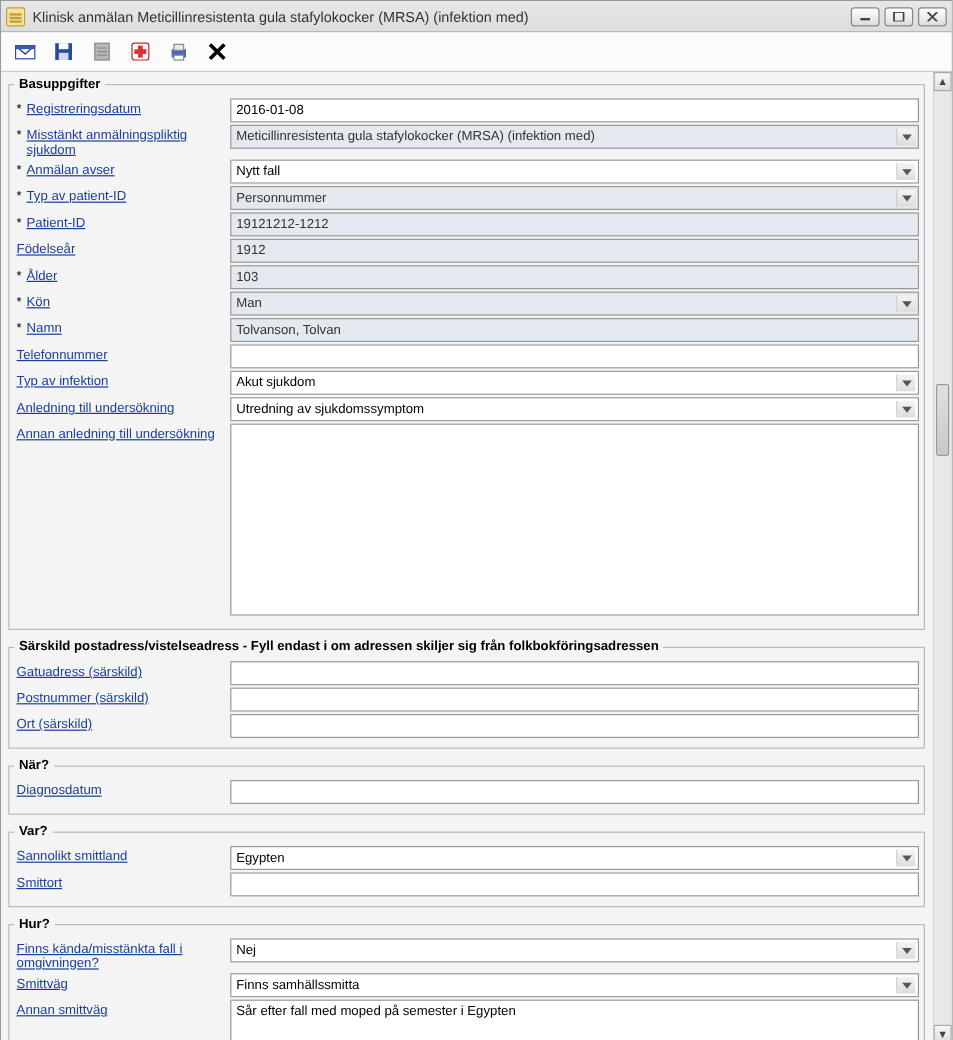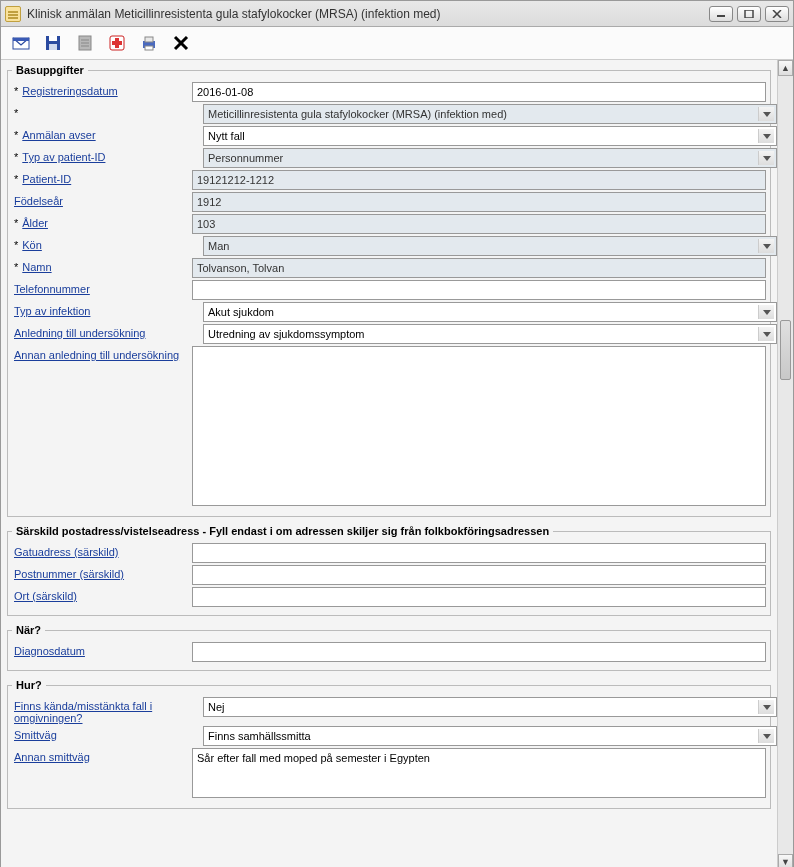--- a/index.html
+++ b/index.html
@@ -163,21 +163,20 @@
   font-size: 11px;
   color: #000;
 }
 .txtfield.readonly, .selectfield.readonly {
   background: #e3e9ee;
   color: #333;
 }
 .selectfield {
   position: relative;
   padding-right: 20px;
-  margin-left: 11px;
 }
 .dropdown-arrow {
   position: absolute;
   right: 2px;
   top: 2px;
   bottom: 2px;
   width: 16px;
   background: linear-gradient(#f4f4f4,#ddd);
   border-left: 1px solid #ccc;
   display: flex;
@@ -283,20 +282,21 @@
               <span class="lbl">Registreringsdatum</span>
             </div>
           <div class="fieldcell">
               <div class="txtfield">2016-01-08</div>
             </div>
         </div>
 
         <div class="row">
           <div class="lblcell">
               <span class="asterisk">*</span>
+              <span class="lbl">Misstänkt anmälningspliktig sjukdom</span>
             </div>
           <div class="fieldcell">
               <div class="selectfield readonly"><span>Meticillinresistenta gula stafylokocker (MRSA) (infektion med)</span><div class="dropdown-arrow"></div></div>
             </div>
         </div>
 
         <div class="row">
           <div class="lblcell">
               <span class="asterisk">*</span>
               <span class="lbl">Anmälan avser</span>
@@ -423,20 +423,37 @@
       <fieldset>
         <legend>När?</legend>
         <div class="row">
           <div class="lblcell">
               <span class="lbl">Diagnosdatum</span>
             </div>
           <div class="fieldcell"><input class="txtfield" value="" style=""></div>
         </div>
       </fieldset>
 
+      <fieldset>
+        <legend>Var?</legend>
+        <div class="row">
+          <div class="lblcell">
+              <span class="lbl">Sannolikt smittland</span>
+            </div>
+          <div class="fieldcell">
+              <div class="selectfield"><span>Egypten</span><div class="dropdown-arrow"></div></div>
+            </div>
+        </div>
+        <div class="row">
+          <div class="lblcell">
+              <span class="lbl">Smittort</span>
+            </div>
+          <div class="fieldcell"><input class="txtfield" value="" style=""></div>
+        </div>
+      </fieldset>
 
       <fieldset>
         <legend>Hur?</legend>
         <div class="row">
           <div class="lblcell">
               <span class="lbl">Finns kända/misstänkta fall i omgivningen?</span>
             </div>
           <div class="fieldcell">
               <div class="selectfield"><span>Nej</span><div class="dropdown-arrow"></div></div>
             </div>

